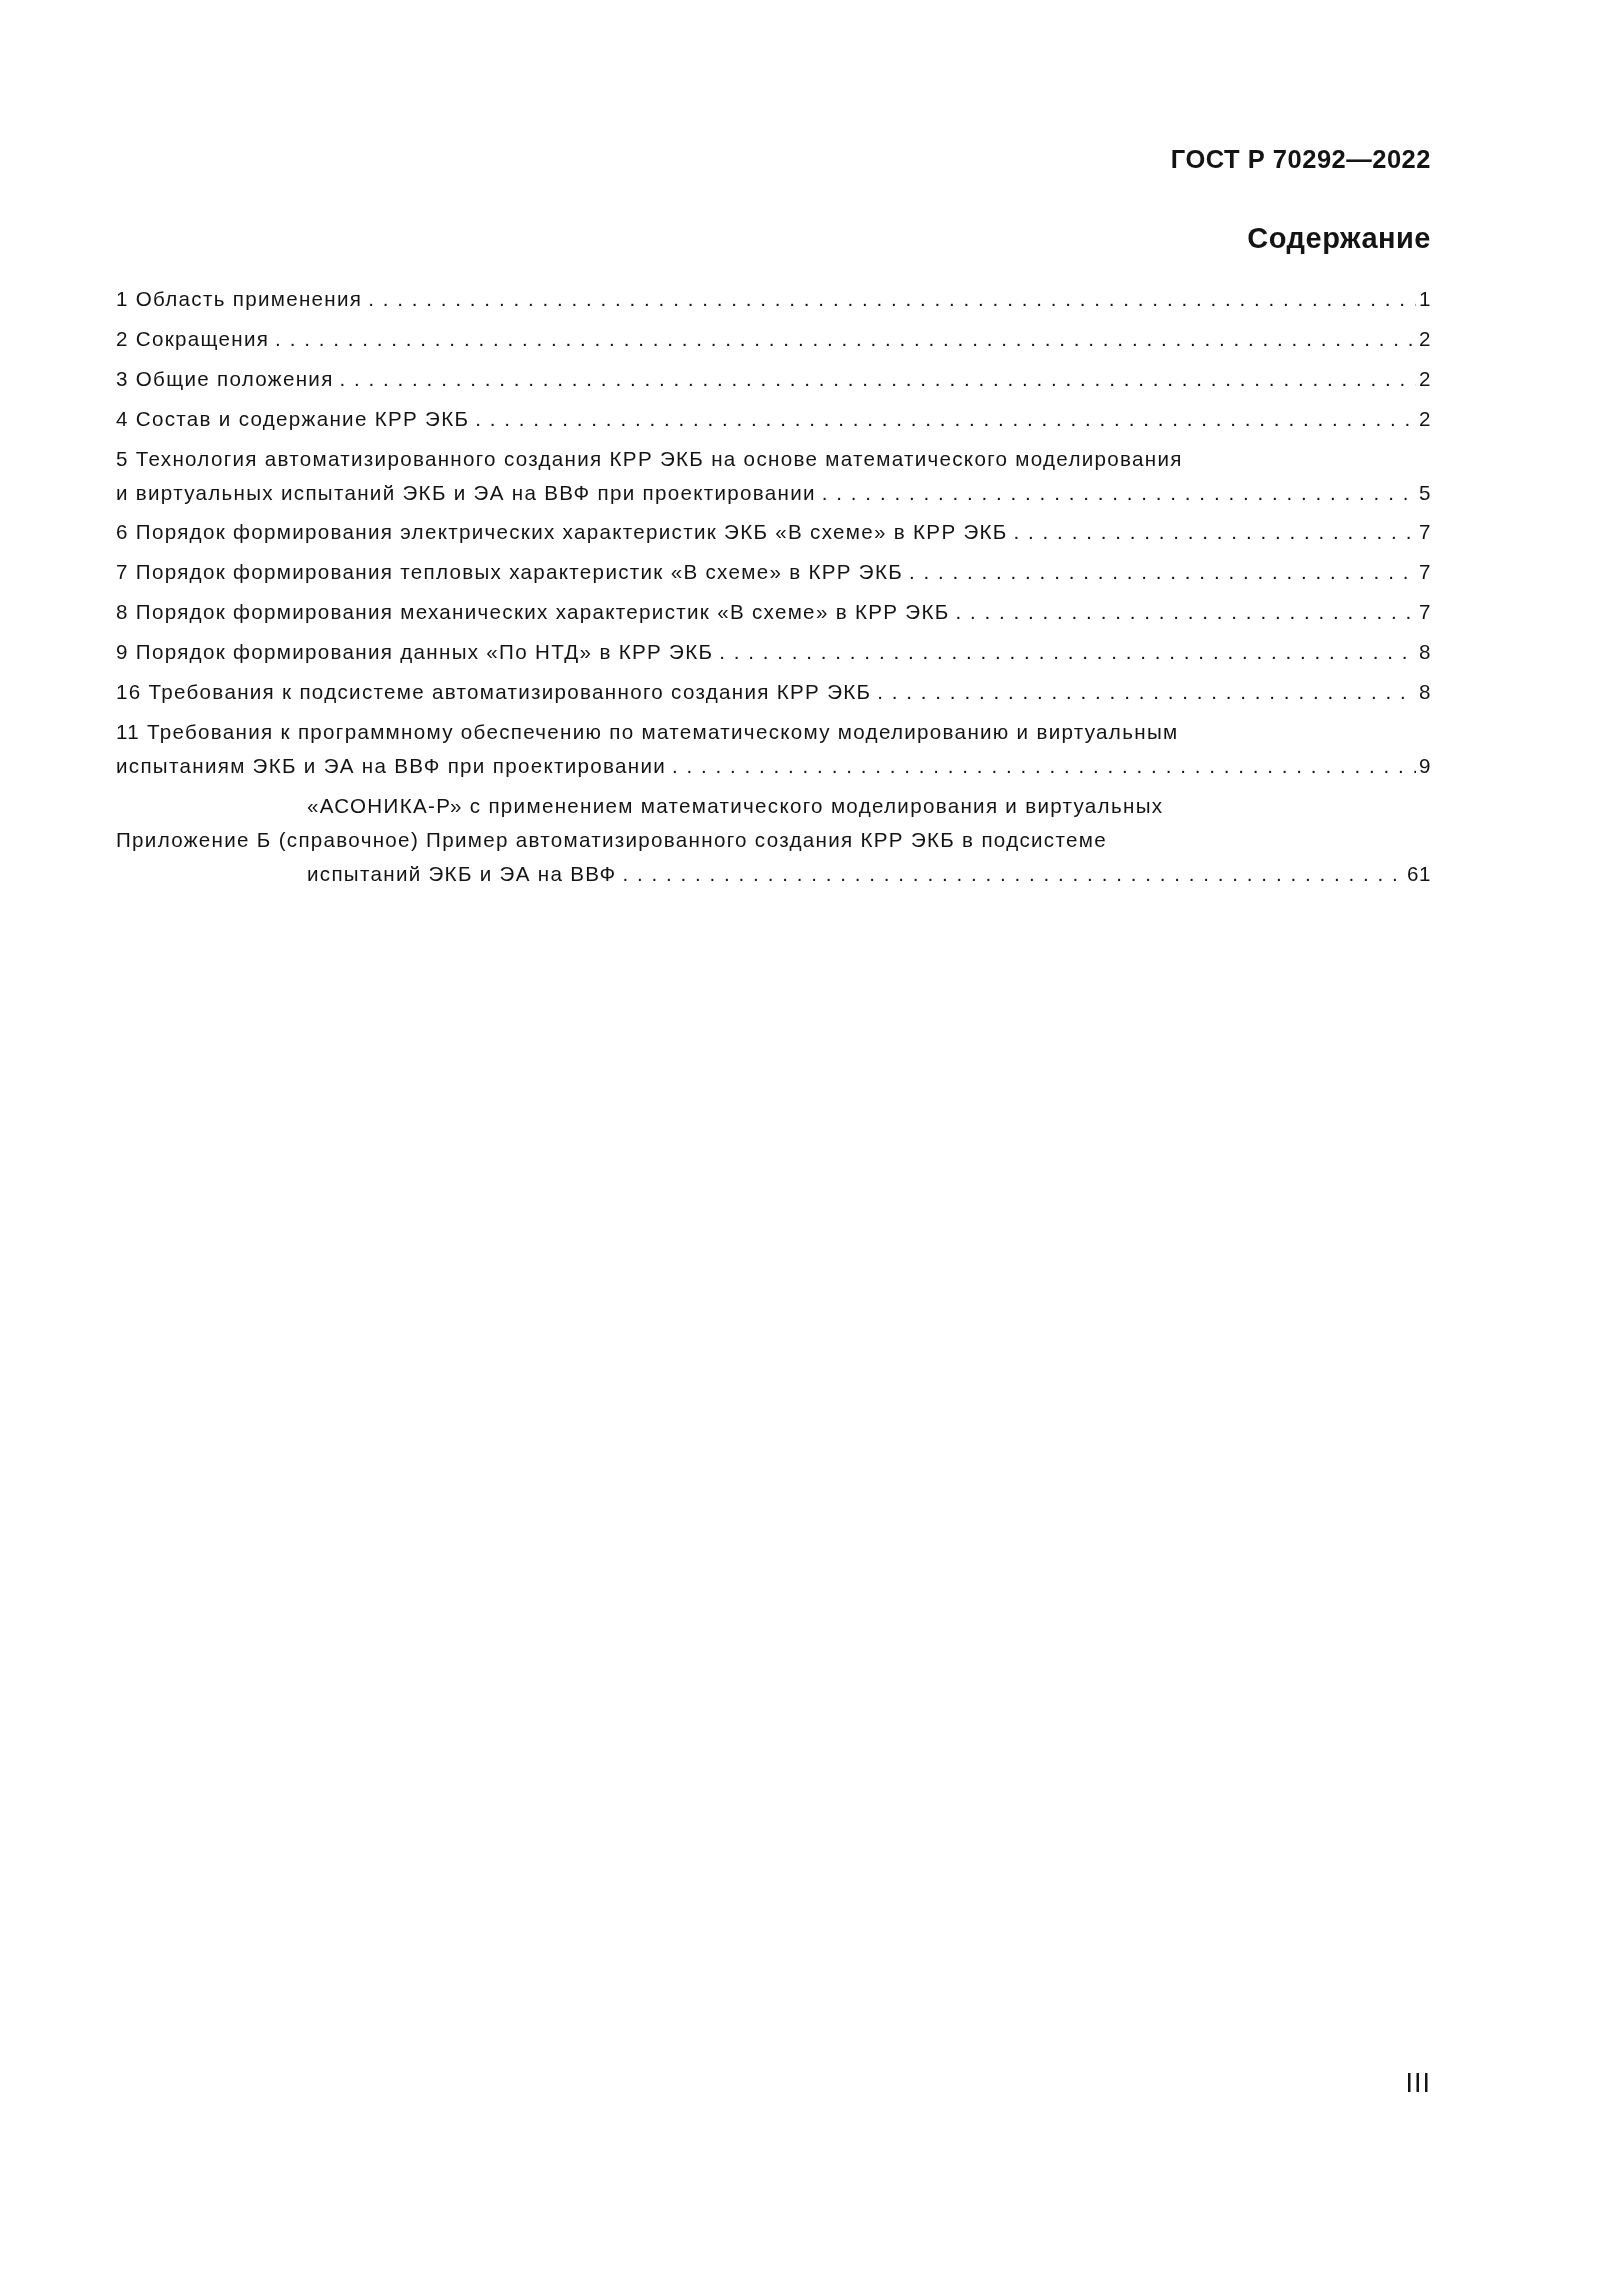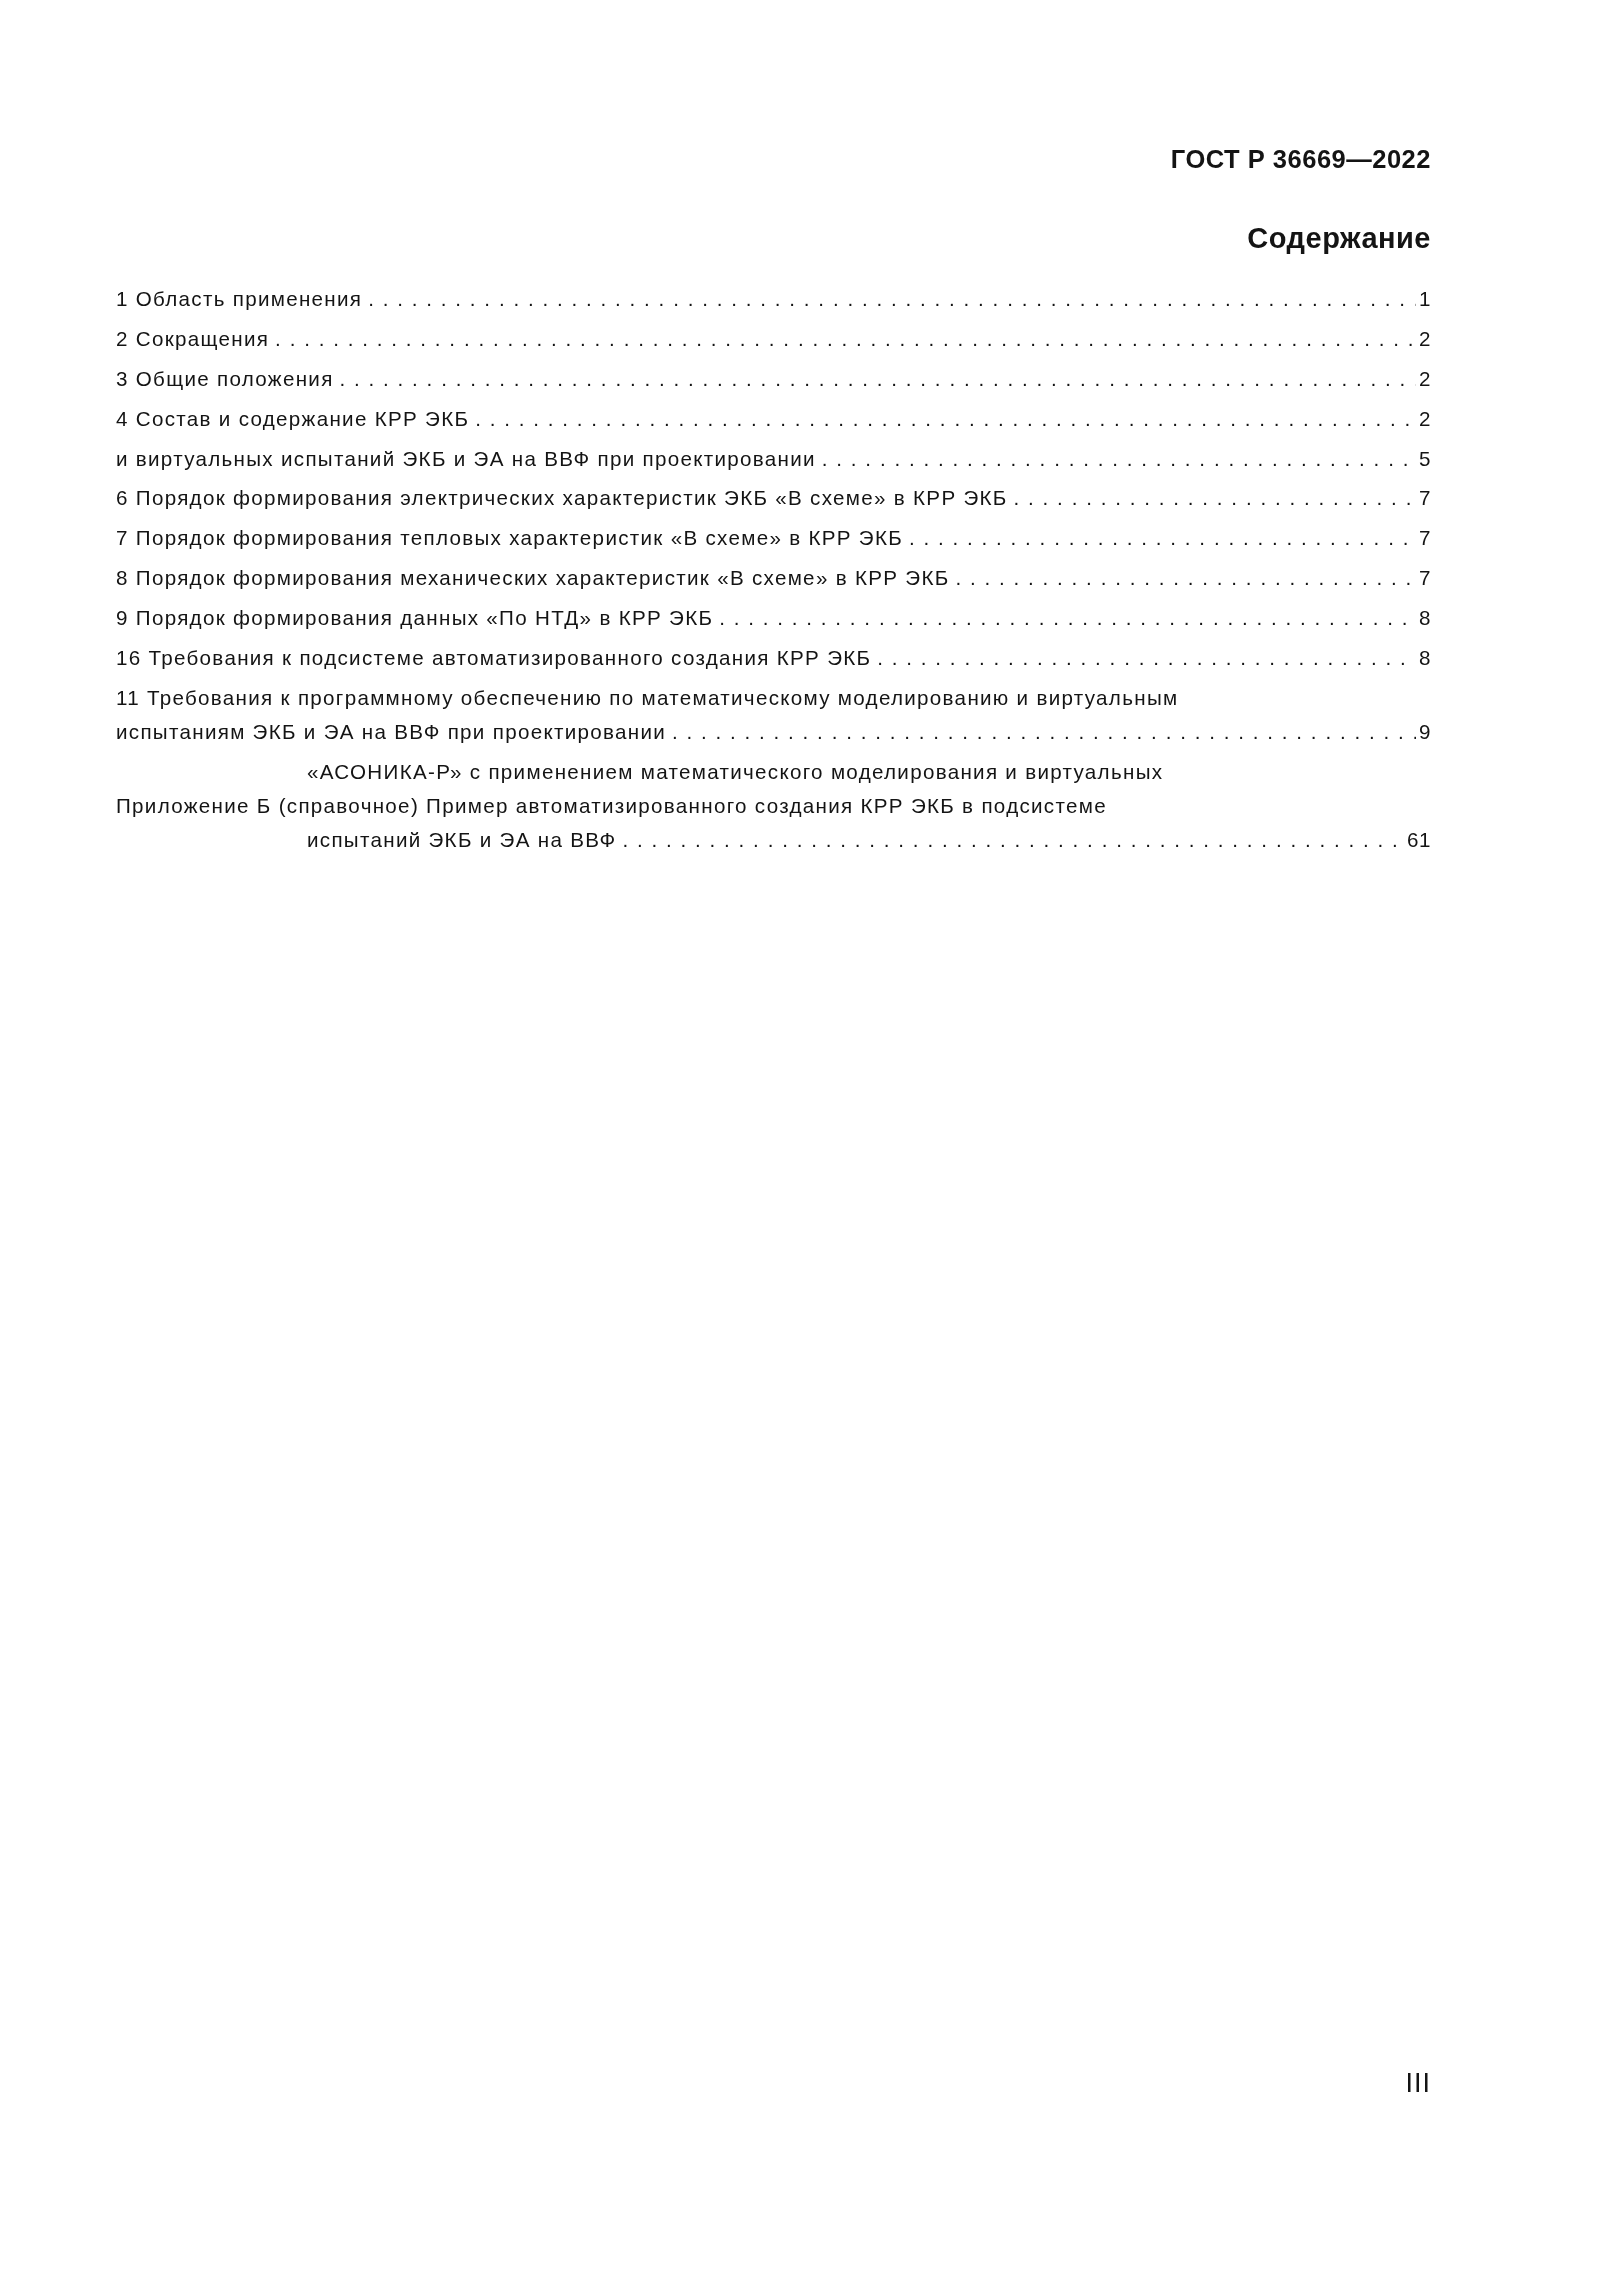--- a/index.html
+++ b/index.html
@@ -76,21 +76,21 @@
     width: 1315px;
     text-align: right;
     font-size: 27px;
     letter-spacing: 1px;
   }
 </style>
 </head>
 <body>
 
 <div class="page">
-  <div class="header-code">ГОСТ Р 36669—2022</div>
+  <div class="header-code">ГОСТ Р 70292—2022</div>
 
   <h1 class="doc-title">Содержание</h1>
 
   <div class="toc">
       <div class="toc-entry">
         <div class="toc-line last">
           <span class="toc-text">1 Область применения</span>
           <span class="dot-leader"></span>
           <span class="toc-page">1</span>
         </div>
@@ -110,20 +110,21 @@
         </div>
       </div>
       <div class="toc-entry">
         <div class="toc-line last">
           <span class="toc-text">4 Состав и содержание КРР ЭКБ</span>
           <span class="dot-leader"></span>
           <span class="toc-page">2</span>
         </div>
       </div>
       <div class="toc-entry">
+        <div class="toc-line"><span class="toc-text">5 Технология автоматизированного создания КРР ЭКБ на основе математического моделирования</span></div>
         <div class="toc-line last">
           <span class="toc-text">и виртуальных испытаний ЭКБ и ЭА на ВВФ при проектировании</span>
           <span class="dot-leader"></span>
           <span class="toc-page">5</span>
         </div>
       </div>
       <div class="toc-entry">
         <div class="toc-line last">
           <span class="toc-text">6 Порядок формирования электрических характеристик ЭКБ «В схеме» в КРР ЭКБ</span>
           <span class="dot-leader"></span>

